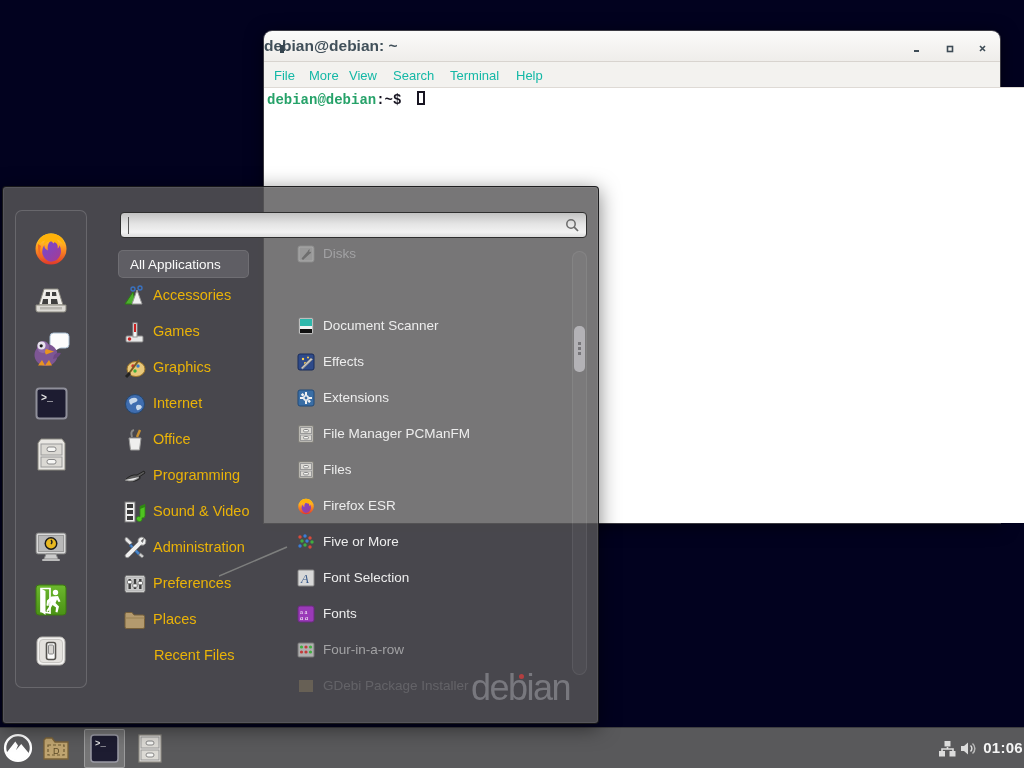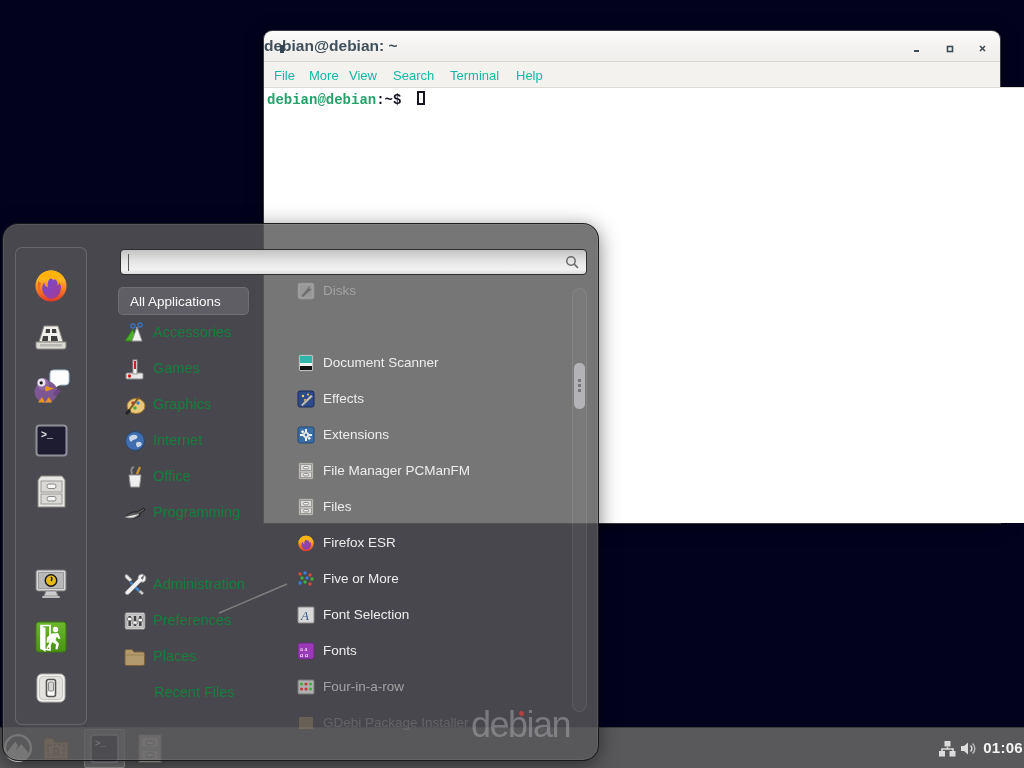--- a/index.html
+++ b/index.html
@@ -22,30 +22,30 @@
 #tscroll { right:0; top:1px; width:13px; height:435px; background:#f6f5f4; }
 #tthumb { right:2px; top:4px; width:9px; height:421px; background:#928f8b; border-radius:5px; }
 
 
 #taskbar { left:0; top:727px; width:1024px; height:41px; background:#59595b; border-top:1px solid #3e3e40; }
 #clock { right:1px; top:11px; font-size:15px; font-weight:bold; color:#f4f4f4; letter-spacing:0.3px; }
 #termbtn { left:84px; top:1px; width:41px; height:39px; background:rgba(255,255,255,0.17); border:1px solid rgba(255,255,255,0.28); border-radius:2px; }
 
 
 #menu { left:2px; top:186px; width:597px; height:538px; background:rgba(88,87,88,0.815);
-  border:1px solid rgba(15,15,18,0.85); border-radius:16px; box-shadow:0 4px 20px rgba(0,0,0,0.5), inset 0 0 0 1px rgba(255,255,255,0.08); color:#f0f0f0;margin-top:37px; }
+  border:1px solid rgba(15,15,18,0.85); border-radius:4px; box-shadow:0 4px 20px rgba(0,0,0,0.5), inset 0 0 0 1px rgba(255,255,255,0.08); color:#f0f0f0; }
 #sidebar { left:12px; top:23px; width:72px; height:478px; border:1px solid rgba(255,255,255,0.16); border-radius:7px; background:rgba(255,255,255,0.02); }
 #searchbox { left:117px; top:25px; width:467px; height:26px; border-radius:4px; border:1px solid #2e2e2e;
   background:linear-gradient(#c2c2c2 0%, #e4e4e4 45%, #f2f2f2 80%, #dcdcdc 100%); }
 #scur { left:7px; top:4px; width:1px; height:17px; background:#555; }
 #allapps { left:115px; top:63px; width:131px; height:28px; background:rgba(255,255,255,0.13); border:1px solid rgba(255,255,255,0.1); border-radius:5px; }
 #allapps span { position:absolute; left:11px; top:6px; font-size:13.5px; color:#fafafa; }
 .cat { left:120px; width:160px; height:26px; }
 .cat .ci { position:absolute; left:0; top:0; width:24px; height:24px; }
-.cat .cl { position:absolute; left:30px; top:3px; font-size:14.5px; color:#15803d; white-space:nowrap; }
+.cat .cl { position:absolute; left:30px; top:3px; font-size:14.5px; color:#eab308; white-space:nowrap; }
 .app { left:294px; width:290px; height:20px; }
 .app .ai { position:absolute; left:0; top:0; width:18px; height:18px; }
 .app .al { position:absolute; left:26px; top:1px; font-size:13.5px; color:#ededed; white-space:nowrap; }
 .app.dim .al { color:#a2a2a4; }
 .app.faded { opacity:0.3; }
 #mscrolltrack { left:569px; top:64px; width:15px; height:424px; background:rgba(255,255,255,0.035); border:1px solid rgba(255,255,255,0.07); border-radius:8px; }
 #mscrollthumb { left:571px; top:139px; width:11px; height:46px; background:#b3b2b6; border-radius:5px; }
 .tdot { position:absolute; left:4px; width:3px; height:3px; background:#77767a; }
 #watermark { left:468px; top:480px; font-size:36px; font-weight:normal; color:rgba(200,200,208,0.38); letter-spacing:-1.5px; }
 #wmdot { left:516px; top:487px; width:5px; height:5px; border-radius:50%; background:rgba(215,60,60,0.75); }
@@ -194,20 +194,31 @@
         <path d="M14 9 L17 2" stroke="#c89030" stroke-width="2.4"></path>
       </svg>
     <span class="cl">Office</span>
     </div>
   <div class="cat abs" style="top:277px">
     <svg class="ci" viewBox="0 0 24 24">
         <path d="M2 16 Q8 10 14 11 L21 7 L22 9 L16 13 Q20 14 12 17 Q5 18 2 16 Z" fill="#5a5a5a" stroke="#222"></path>
         <path d="M2 16 Q10 19 16 13" fill="#e8e8e8" stroke="#999"></path>
       </svg>
     <span class="cl">Programming</span>
+    </div>
+  <div class="cat abs" style="top:313px">
+    <svg class="ci" viewBox="0 0 24 24">
+        <rect x="2" y="2" width="10" height="20" fill="#f0f0f0" stroke="#777"></rect>
+        <rect x="4" y="4" width="6" height="4" fill="#3a3a3a"></rect>
+        <rect x="4" y="10" width="6" height="4" fill="#3a3a3a"></rect>
+        <rect x="4" y="16" width="6" height="4" fill="#3a3a3a"></rect>
+        <path d="M13.5 18.5 Q13.5 16.5 15.5 16.5 L17 16.8 L17 6.5 L22 4.5 L22 15.5 Q22 18 19.8 18 L19 17.8 L19 19.5 Q19 21.5 16.5 21.5 Q13.5 21.5 13.5 18.5 Z" fill="#4fc421" stroke="#2e8612" stroke-width="0.8"></path>
+        <path d="M17 6.5 L22 4.5 L22 7 L17 9 Z" fill="#2e8612"></path>
+      </svg>
+    <span class="cl">Sound &amp; Video</span>
     </div>
   <div class="cat abs" style="top:349px">
     <svg class="ci" viewBox="0 0 24 24">
         <path d="M2 3 Q2 1 4 1.5 L9 6.5 L7 9 L2.5 5 Q2 4 2 3 Z" fill="#e8e8e8" stroke="#888" stroke-width="0.8"></path>
         <path d="M8 8 L17 17 L15 19 L6.5 10 Z" fill="#4a86c8" stroke="#2a5a98" stroke-width="0.8"></path>
         <path d="M15.5 19 L19 22 L21 20 L17.5 17 Z" fill="#d0d0d0" stroke="#777" stroke-width="0.8"></path>
         <path d="M21 2 Q24 4 22.5 7.5 Q21 10 18 9 L6 21 Q4 22.5 2.5 21 Q1.5 19.5 3 18 L15 6 Q14.5 3 17 1.5 Q19 0.5 21 2 L18 5 L19.5 6.5 Z" fill="#f0f0f0" stroke="#8a8a8a" stroke-width="0.9"></path>
       </svg>
     <span class="cl">Administration</span>
     </div>

